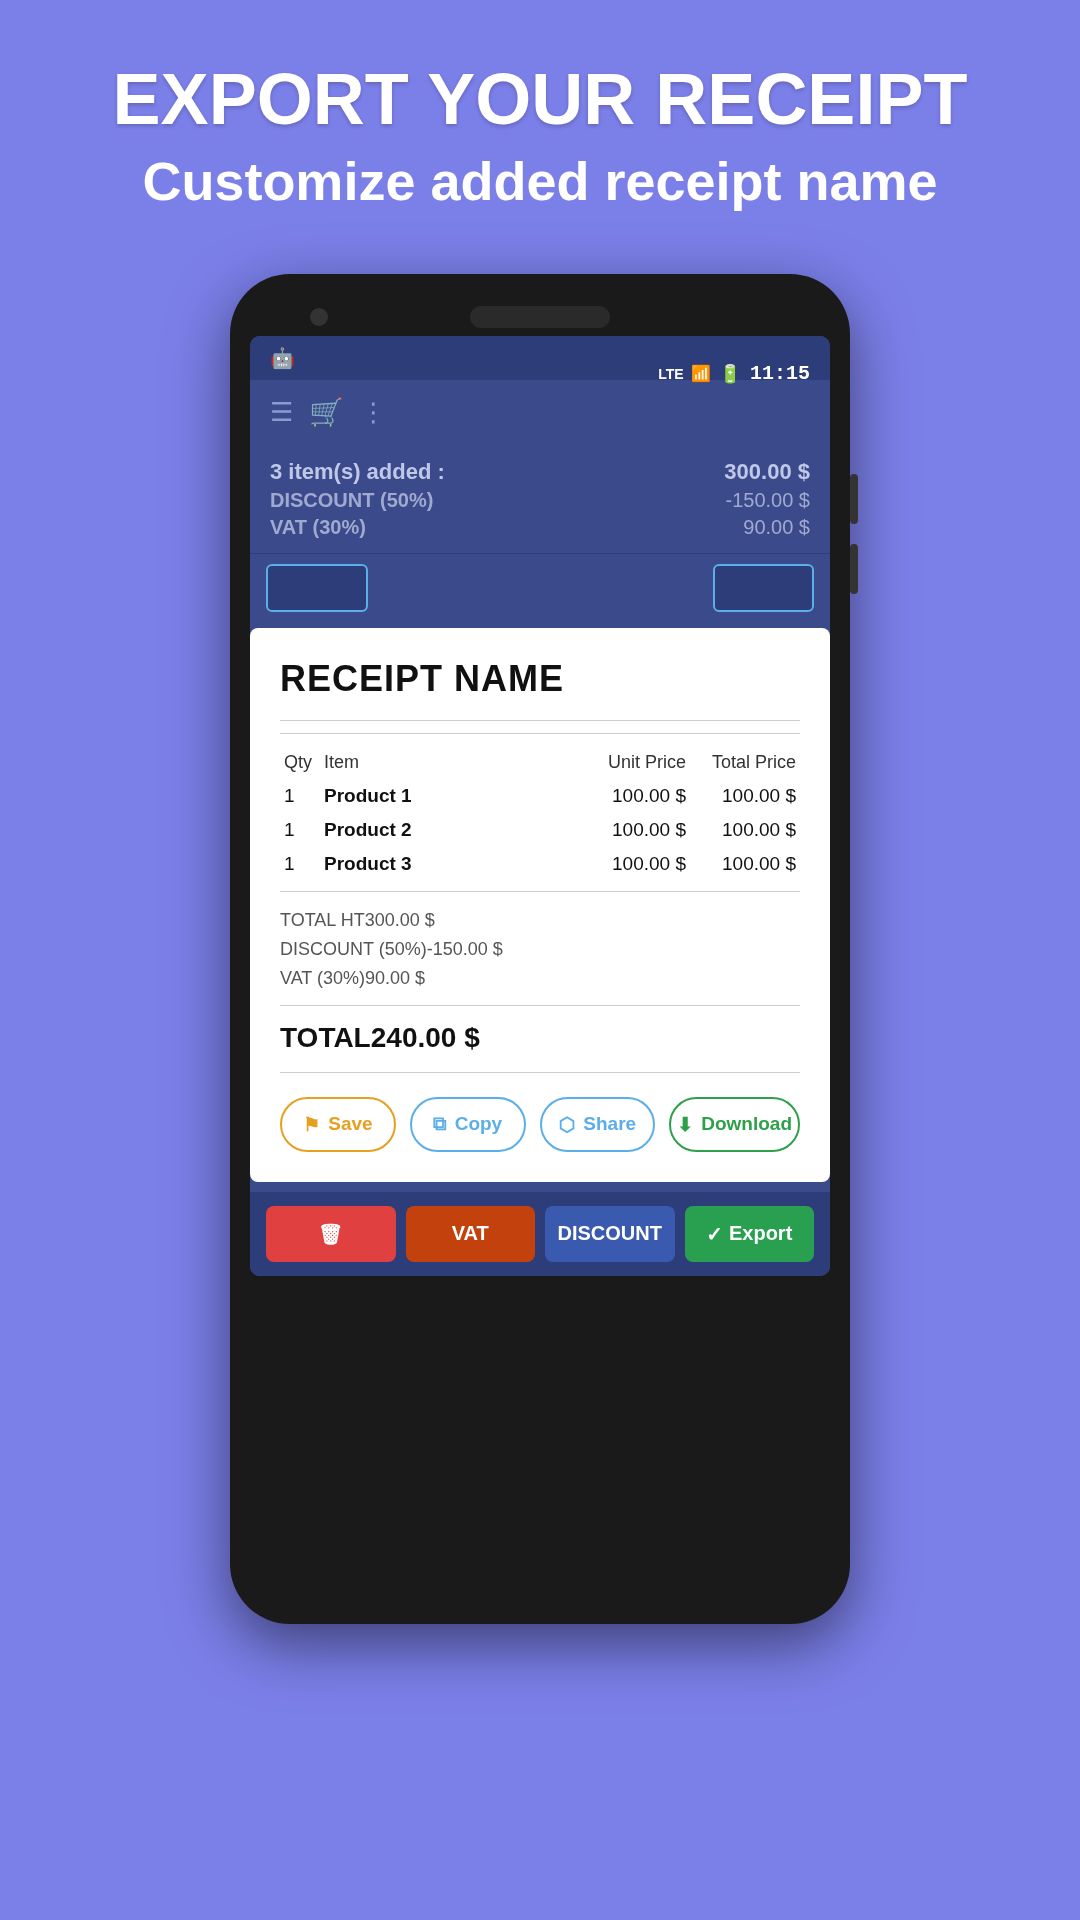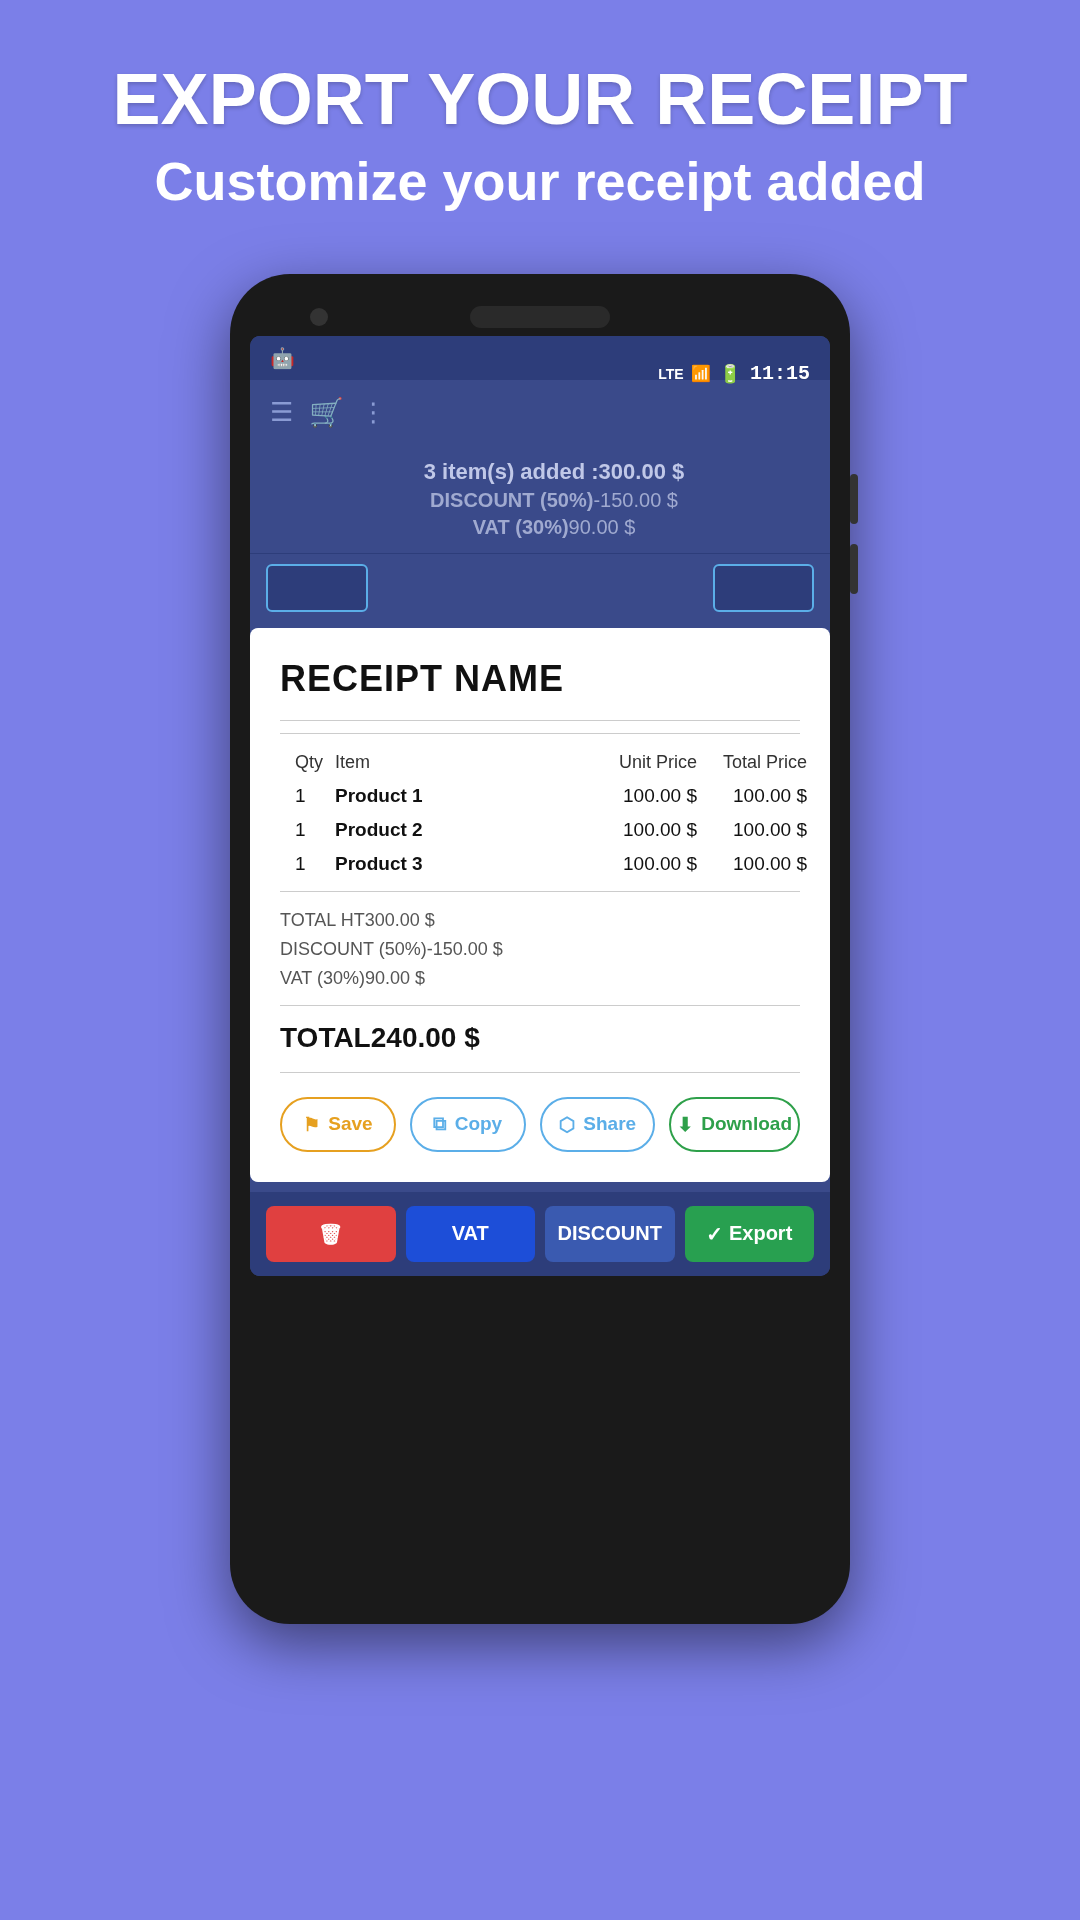--- a/index.html
+++ b/index.html
@@ -170,24 +170,23 @@
 
     
     .summary-bar {
       background: #3a4a8a;
       padding: 14px 20px 10px;
       border-bottom: 1px solid #2d3d7a;
     }
 
     .summary-row {
       display: flex;
-      justify-content: center;
+      justify-content: space-between;
       align-items: center;
       margin-bottom: 4px;
-      margin-left: 28px;
     }
 
     .summary-label {
       color: #a0aad0;
       font-size: 20px;
       font-weight: 600;
     }
 
     .summary-value {
       color: #a0aad0;
@@ -250,21 +249,21 @@
     .receipt-date {
       color: #555;
       font-size: 18px;
       padding: 8px 0;
     }
 
     
     .items-table {
       width: 100%;
       border-collapse: collapse;
-      margin: 10px 11px;
+      margin: 10px 0;
     }
 
     .items-table th {
       color: #333;
       font-size: 18px;
       font-weight: 500;
       text-align: left;
       padding: 6px 4px;
     }
 
@@ -408,21 +407,21 @@
       cursor: pointer;
       border: none;
     }
 
     .btn-delete {
       background: #e04040;
       color: white;
     }
 
     .btn-vat {
-      background: #1d4ed8;
+      background: #c2410c;
       color: white;
     }
 
     .btn-discount {
       background: #3a5ab0;
       color: white;
     }
 
     .btn-export {
       background: #28a050;
@@ -430,21 +429,21 @@
     }
 
   </style>
 </head>
 <body>
 
 <div style="width:1080px;height:1920px;background:#7b7fe8;position:relative;">
 
   <div class="page-header">
     <div class="page-title">EXPORT YOUR RECEIPT</div>
-    <div class="page-subtitle">Customize your receipt added</div>
+    <div class="page-subtitle">Customize added receipt name</div>
   </div>
 
   <div class="phone-wrapper">
     <div class="phone-frame">
 
       <div class="phone-top-bar">
         <div class="phone-camera"></div>
         <div class="phone-speaker"></div>
       </div>
 

